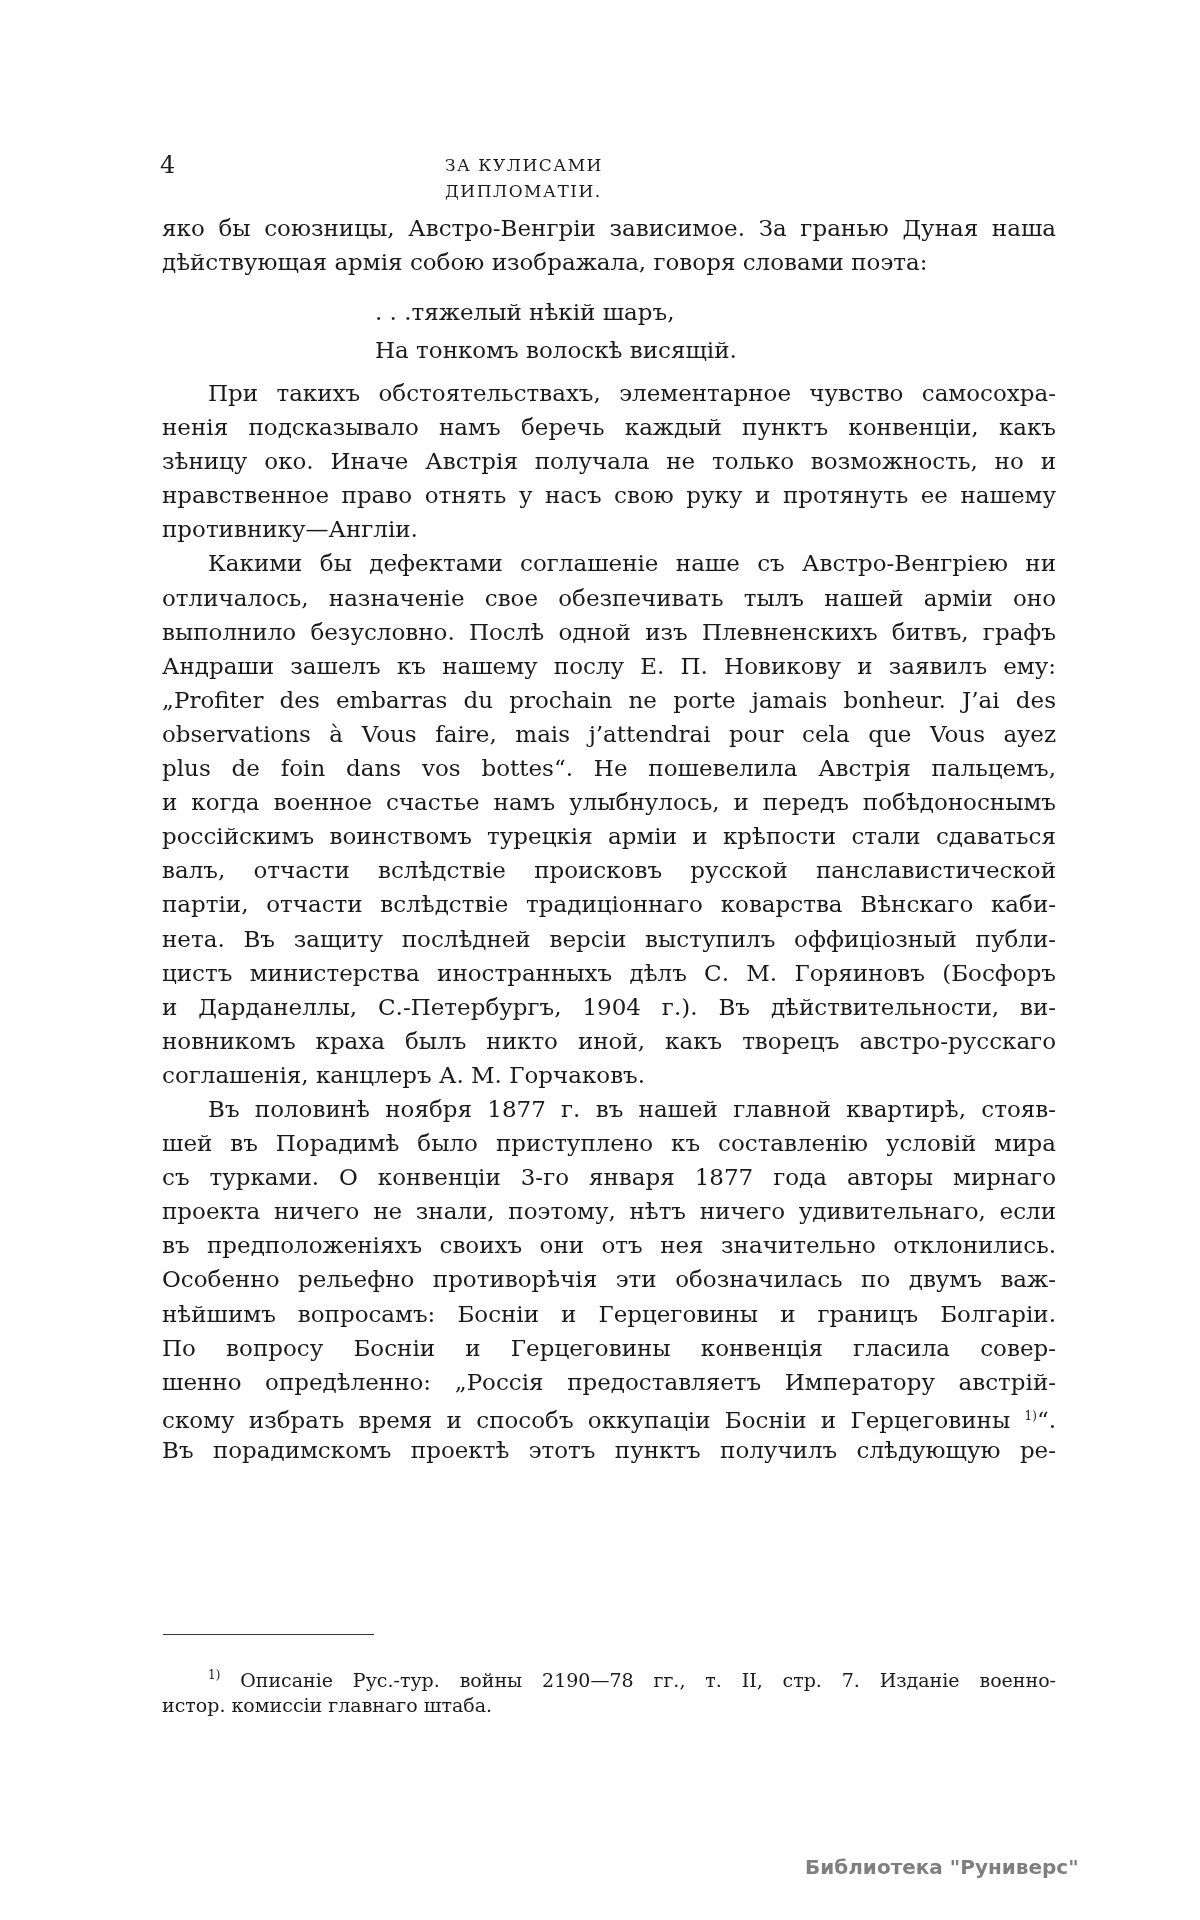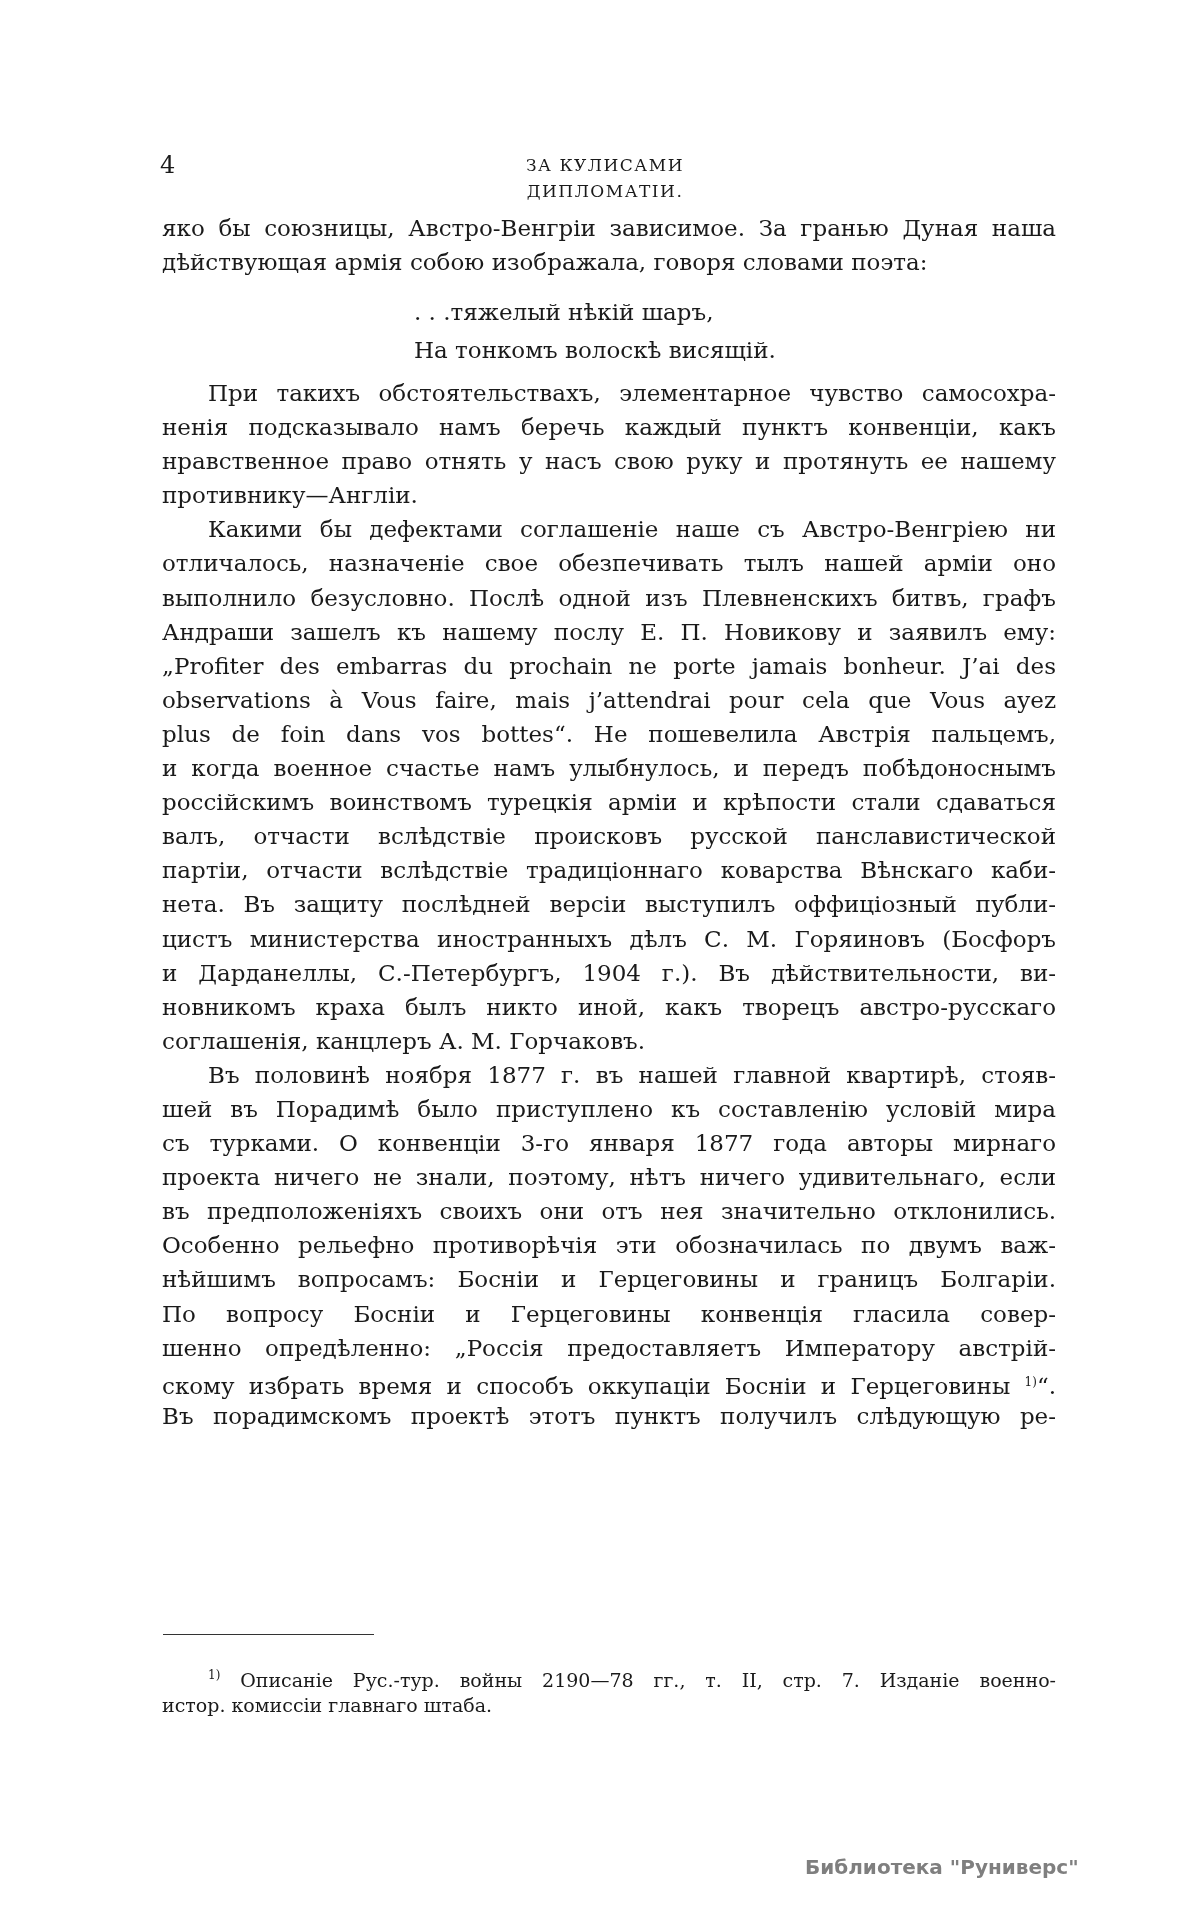--- a/index.html
+++ b/index.html
@@ -1,25 +1,25 @@
 <!DOCTYPE html>
 <html><head>
 <meta charset="utf-8">
 <style>
   html, body { margin: 0; padding: 0; background: #ffffff; }
   body { width: 1200px; height: 1920px; position: relative; overflow: hidden; color: #1a1a1a; }
   .page { position: absolute; left: 0; top: 0; width: 1200px; height: 1920px; }
   .serif { font-family: "DejaVu Serif", "Liberation Serif", serif; }
   .page-number { position: absolute; left: 160px; top: 150px; font-size: 24px; line-height: 30px; }
-  .running-head { position: absolute; left: 445px; top: 152px; width: 320px; text-align: center; font-size: 17px; letter-spacing: 1.5px; line-height: 26px; font-variant: small-caps; }
+  .running-head { position: absolute; left: 445px; top: 152px; width: 320px; text-align: left; font-size: 17px; letter-spacing: 1.5px; line-height: 26px; font-variant: small-caps; }
   .body-block { position: absolute; left: 162px; width: 894px; font-size: 23px; }
   .line { height: 34.1px; line-height: 34.1px; white-space: nowrap; overflow: visible; text-align: justify; text-align-last: justify; }
   .line.last { text-align-last: left; }
   .line.indent { padding-left: 46px; }
-  .verse { position: absolute; left: 375px; font-size: 23px; line-height: 38px; margin-left: 39px; }
+  .verse { position: absolute; left: 375px; font-size: 23px; line-height: 38px; }
   .verse .vline { height: 38px; white-space: nowrap; }
   .fn-rule { position: absolute; left: 163px; top: 1634px; width: 211px; height: 0; border-top: 1.5px solid #333; }
   .footnote { position: absolute; left: 162px; top: 1660px; width: 894px; font-size: 19px; }
   .footnote .line { height: 30px; line-height: 30px; }
   .footnote .line.indent { padding-left: 46px; }
   sup.fnref { font-size: 12px; vertical-align: 8px; }
   .watermark { position: absolute; left: 805px; top: 1853px; font-family: "DejaVu Sans", "Liberation Sans", sans-serif; font-weight: bold; font-size: 20px; color: #7f7f7f; line-height: 28px; white-space: nowrap; }
 </style>
 </head>
 <body>
@@ -37,20 +37,21 @@
   <div class="verse" style="top:293px;">
     <div class="vline">. . .тяжелый нѣкій шаръ,</div>
     <div class="vline">На тонкомъ волоскѣ висящій.</div>
   </div>
 
   <div class="body-block" style="top:376px;">
 
     <div>
       <div class="line indent">При такихъ обстоятельствахъ, элементарное чувство самосохра-</div>
       <div class="line">ненія подсказывало намъ беречь каждый пунктъ конвенціи, какъ</div>
+      <div class="line">зѣницу око. Иначе Австрія получала не только возможность, но и</div>
       <div class="line">нравственное право отнять у насъ свою руку и протянуть ее нашему</div>
       <div class="line last">противнику—Англіи.</div>
     </div>
 
     <div>
       <div class="line indent">Какими бы дефектами соглашеніе наше съ Австро-Венгріею ни</div>
       <div class="line">отличалось, назначеніе свое обезпечивать тылъ нашей арміи оно</div>
       <div class="line">выполнило безусловно. Послѣ одной изъ Плевненскихъ битвъ, графъ</div>
       <div class="line">Андраши зашелъ къ нашему послу Е. П. Новикову и заявилъ ему:</div>
       <div class="line">„Profiter des embarras du prochain ne porte jamais bonheur. J’ai des</div>

